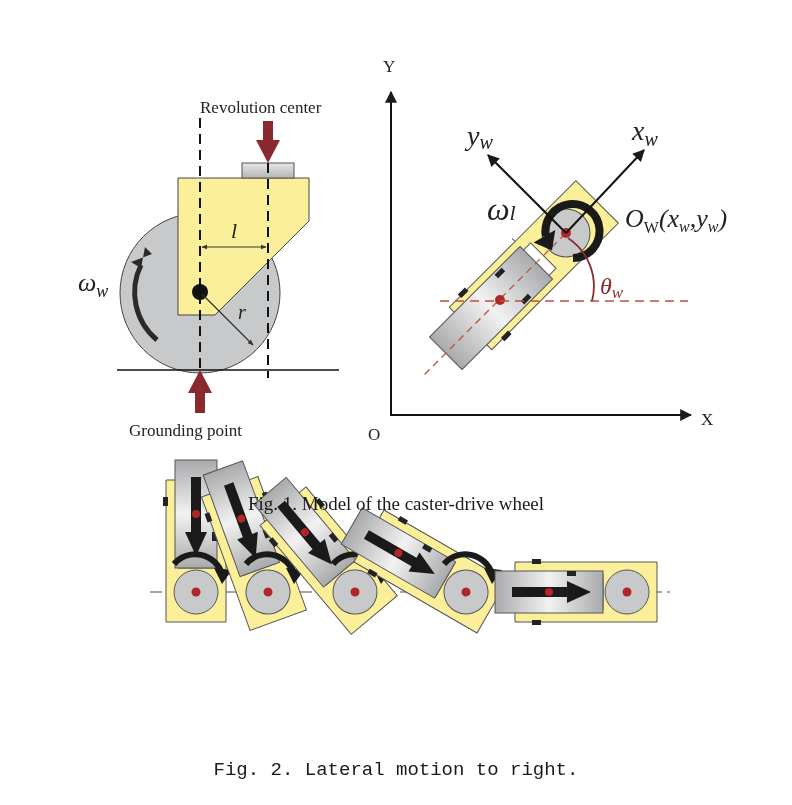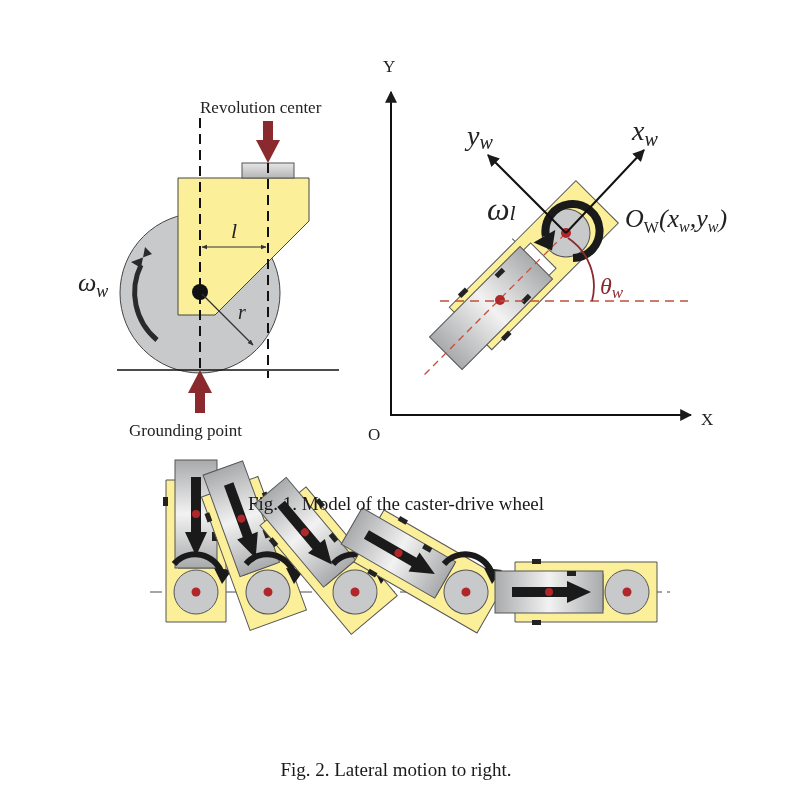--- a/index.html
+++ b/index.html
@@ -174,13 +174,13 @@
         <rect x="-95" y="-33" width="9" height="5" fill="#222"></rect>
         <rect x="-95" y="28" width="9" height="5" fill="#222"></rect>
         <rect x="-60" y="-21" width="9" height="5" fill="#222"></rect>
         <circle cx="0" cy="0" r="22" fill="#c8c9cb" stroke="#555" stroke-width="1"></circle>
         <circle cx="0" cy="0" r="4.5" fill="#b0262a"></circle>
       </g>
     </g>
 </svg>
 
 <div class="cap" style="top:477px;margin-top:16px;">Fig. 1.   Model of the caster-drive wheel</div>
-<div class="cap" style="top:759px;">Fig. 2.   Lateral motion to right.</div>
+<div class="cap" style="top:759px;font-family:Liberation Mono, monospace;">Fig. 2.   Lateral motion to right.</div>
 
 </body></html>

